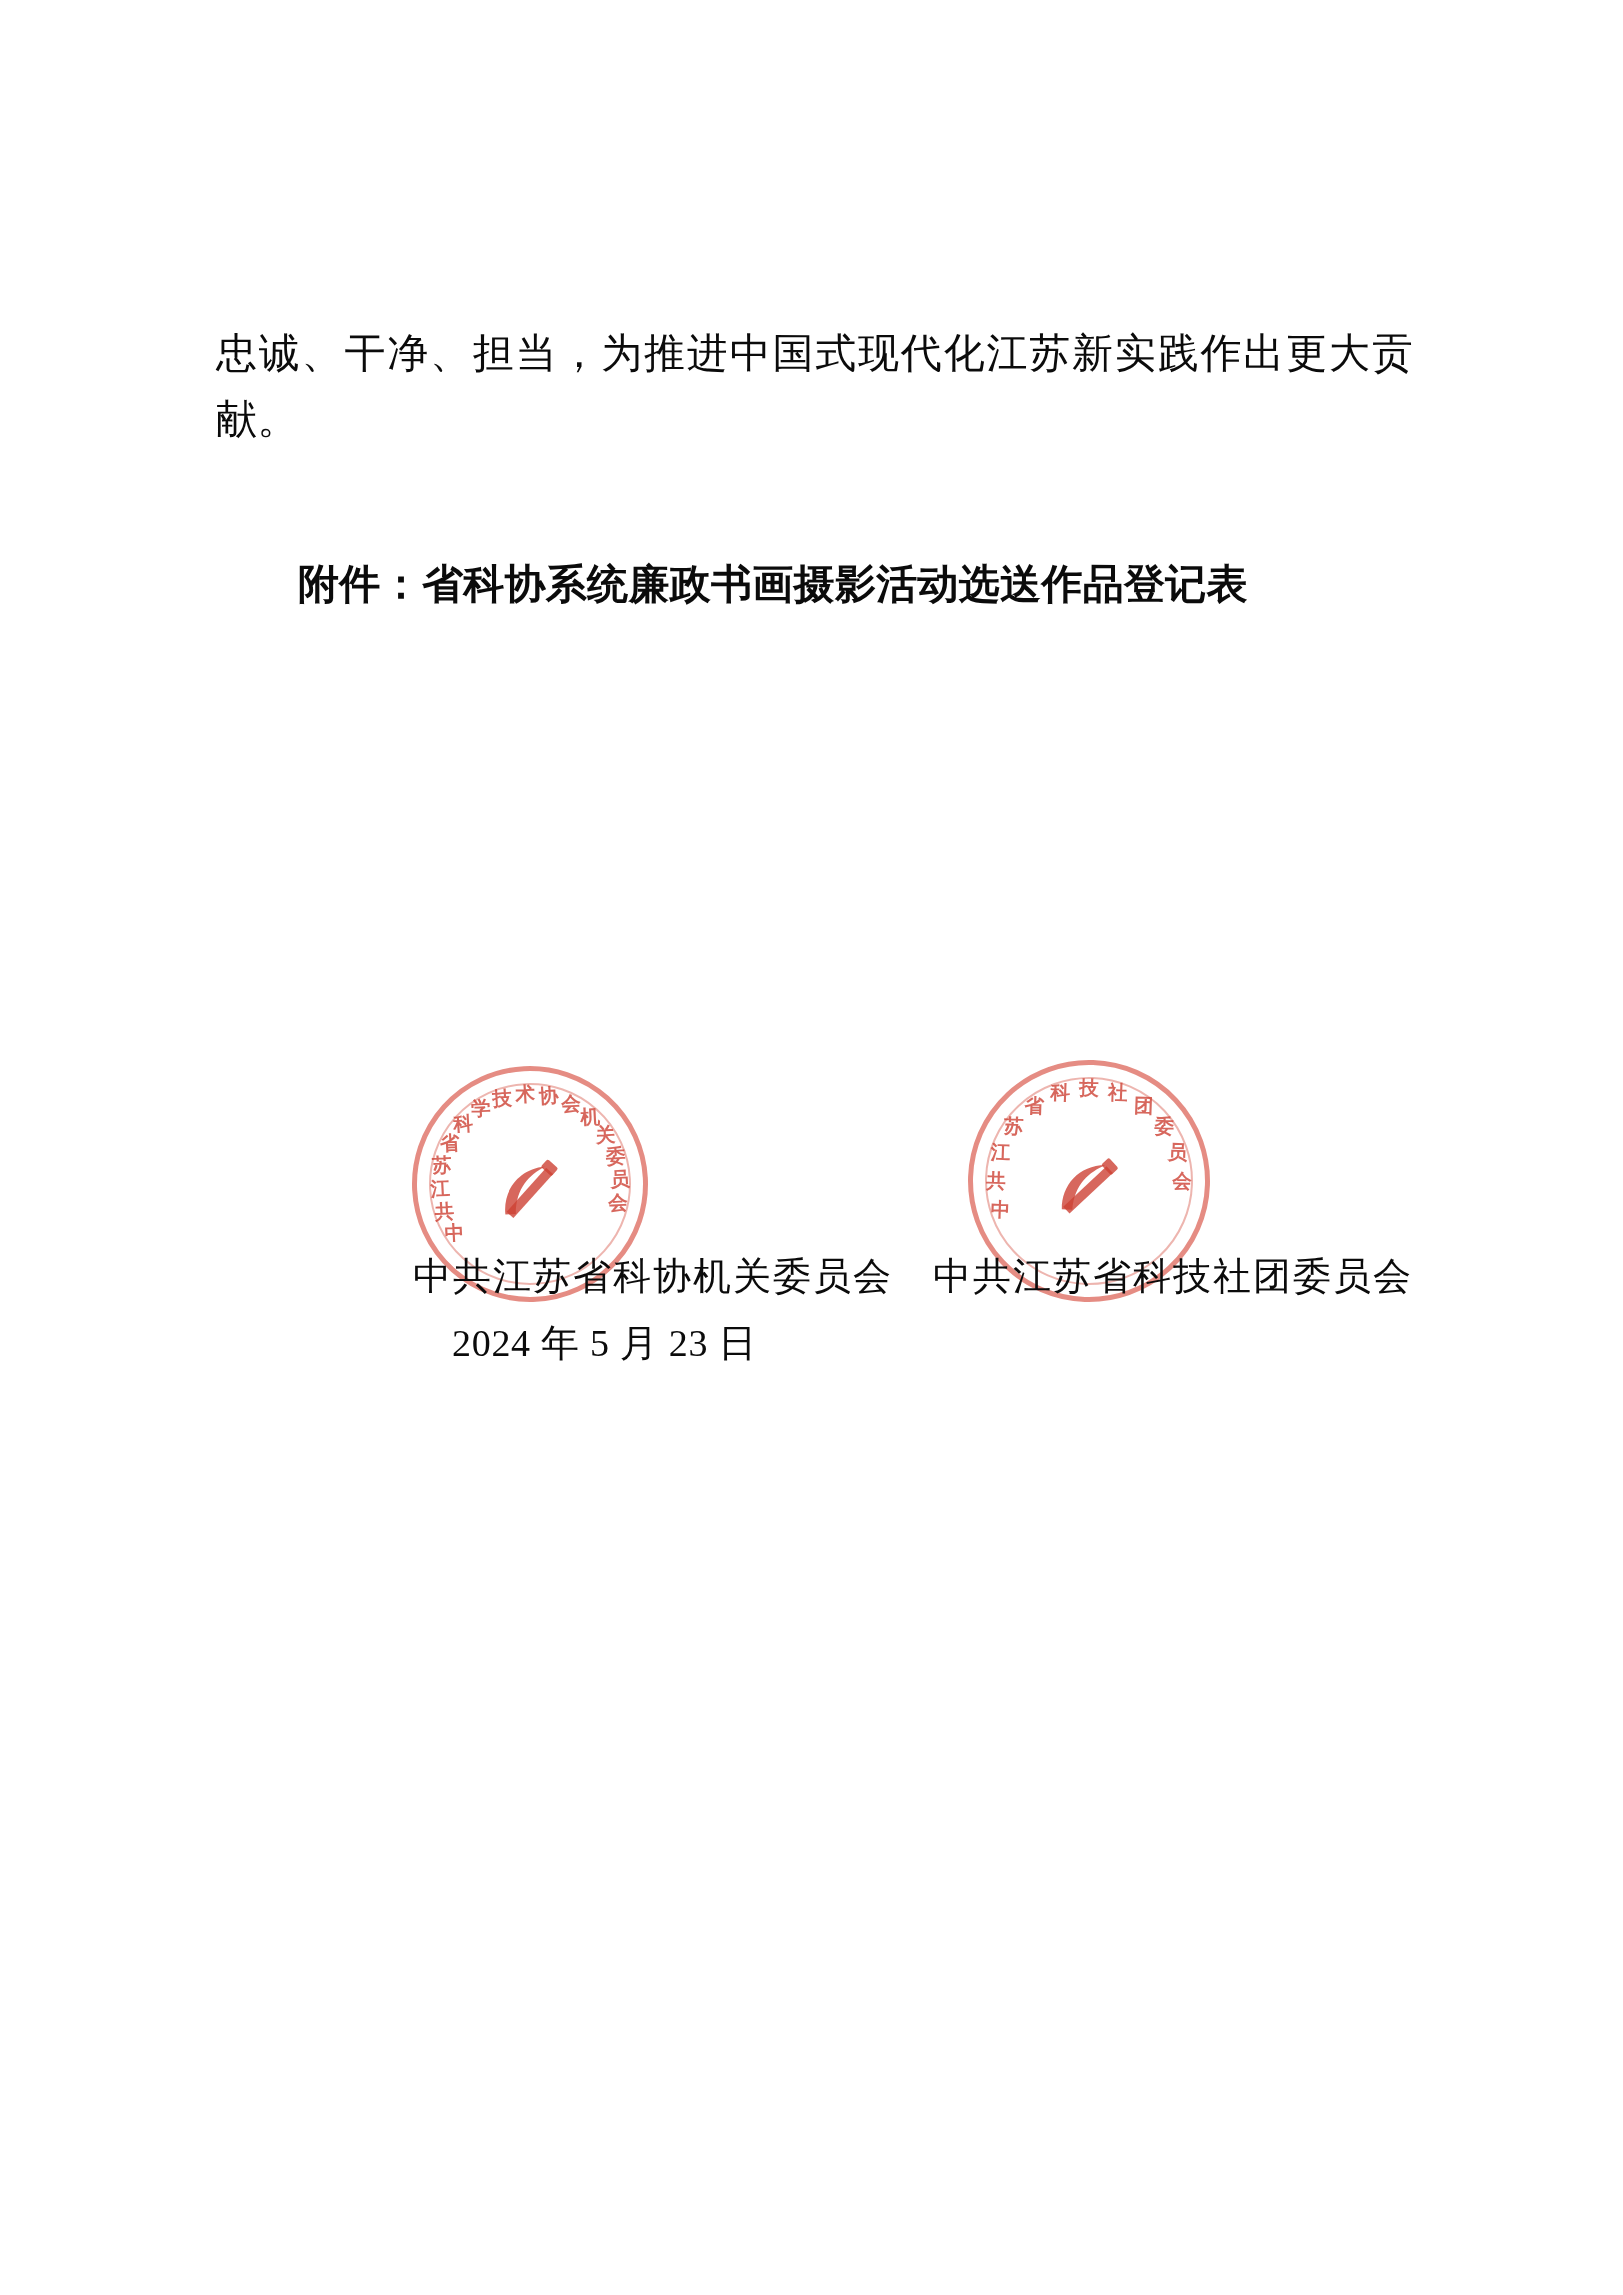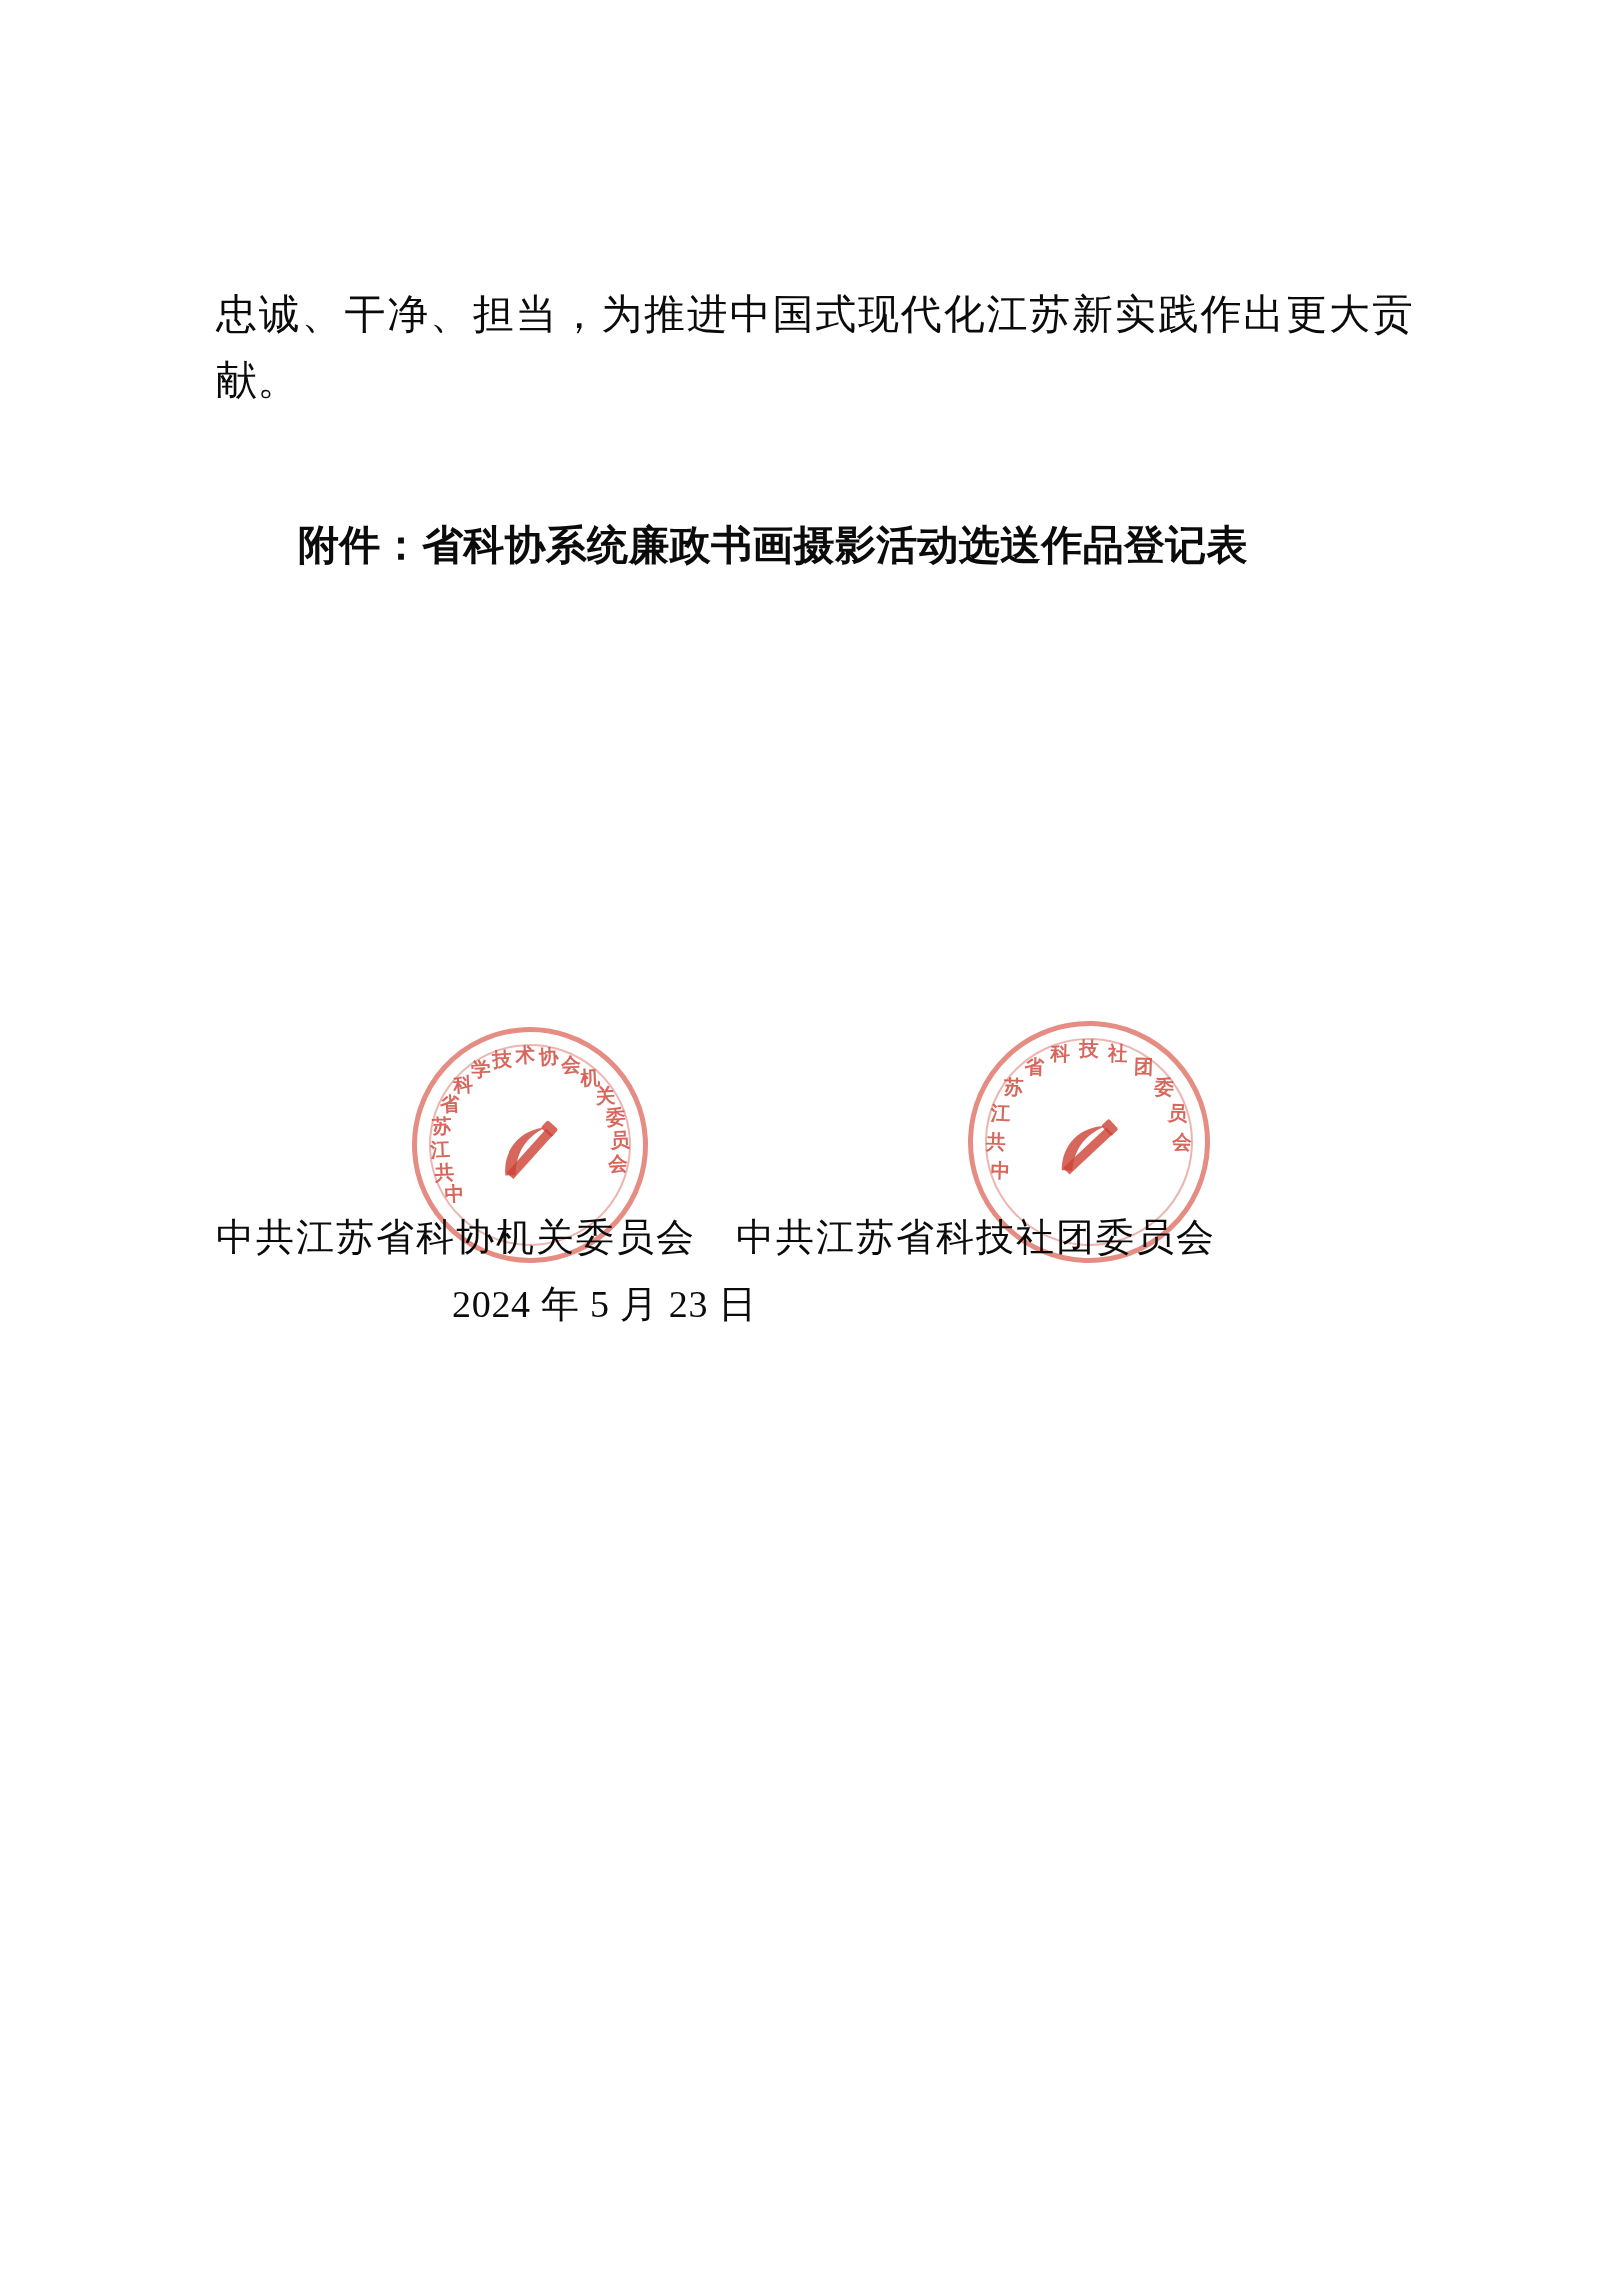--- a/index.html
+++ b/index.html
@@ -9,20 +9,21 @@
   }
   body {
     font-family: "Liberation Serif", serif;
   }
   .page {
     position: relative;
     width: 1623px;
     height: 1834px;
     background: #ffffff;
     overflow: hidden;
+    margin-top: 39px;
   }
   .body-text {
     position: absolute;
     left: 216px;
     top: 281px;
     width: 1197px;
     font-size: 41px;
     line-height: 1.62;
     color: #0b0b0b;
     letter-spacing: 0.3px;
@@ -106,21 +107,21 @@
   .signature-block {
     position: absolute;
     left: 216px;
     top: 1204px;
     width: 1197px;
     font-size: 38px;
     line-height: 1.75;
     color: #0b0b0b;
   }
   .sig-line {
-    text-align: left;
+    text-align: right;
     letter-spacing: 2px;
   }
   .date-line {
     padding-left: 236px;
     letter-spacing: 0.7px;
   }
 
   .page-number {
     position: absolute;
     left: 0;

